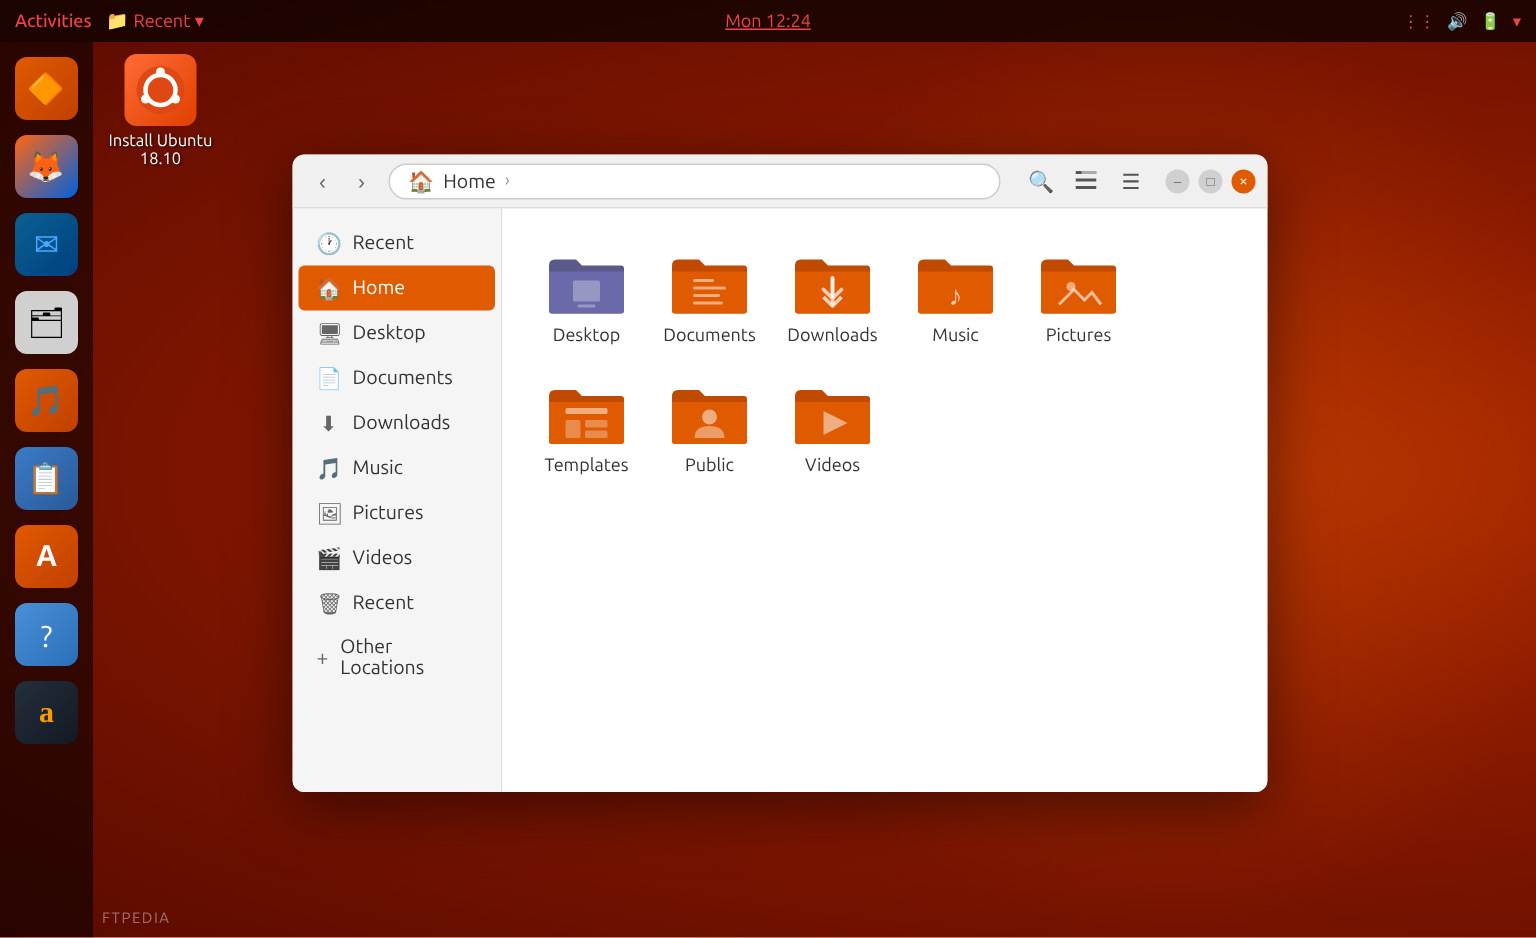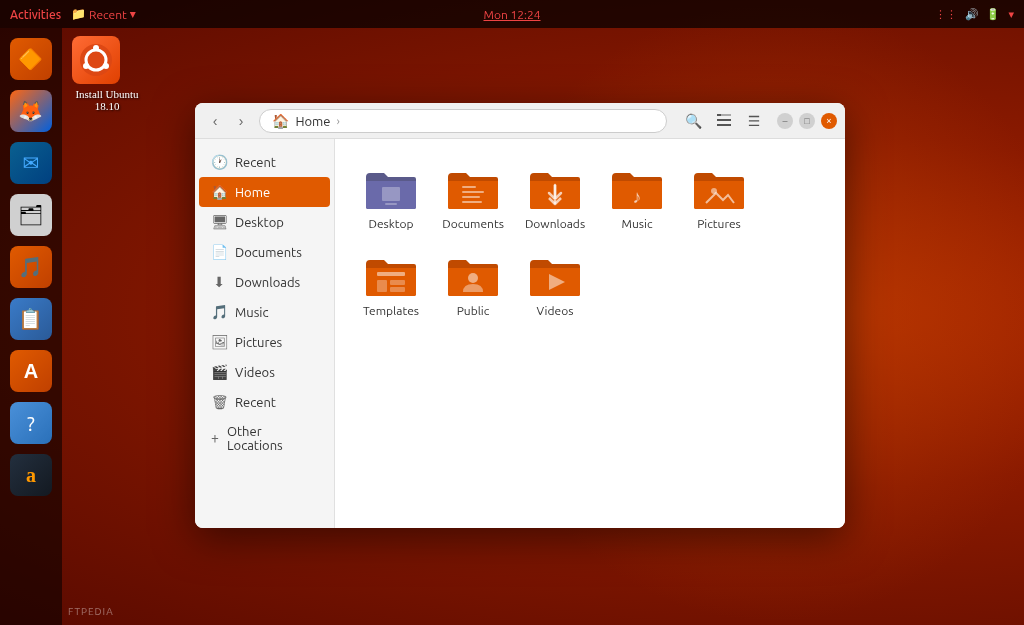--- a/index.html
+++ b/index.html
@@ -109,24 +109,24 @@
       font-size: 22px;
     }
 
     
     .desktop-icon {
       position: absolute;
       top: 36px;
       left: 72px;
       display: flex;
       flex-direction: column;
+      align-items: center;
       gap: 4px;
       cursor: pointer;
       width: 70px;
-      font-family: Liberation Serif, serif;
     }
     .desktop-icon-img {
       width: 48px;
       height: 48px;
       background: linear-gradient(135deg, #ff6b35, #e04000);
       border-radius: 8px;
       display: flex;
       align-items: center;
       justify-content: center;
       font-size: 26px;

